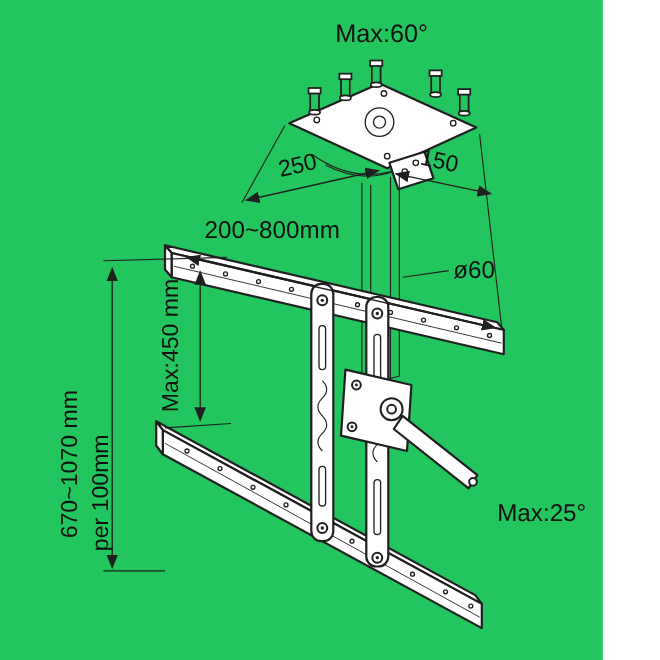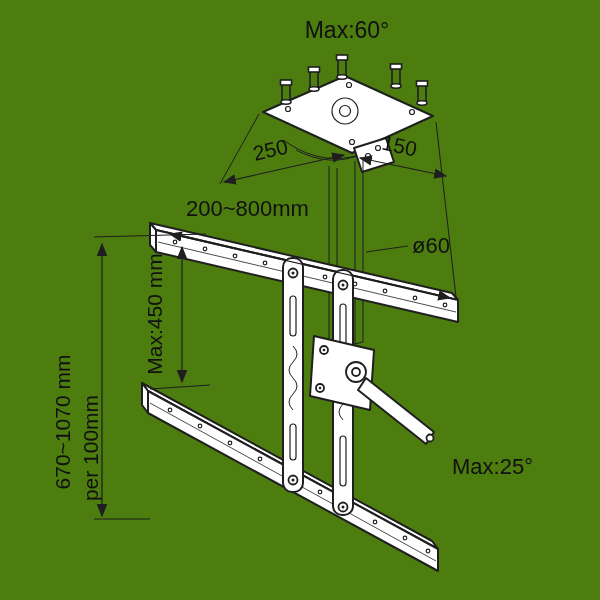--- a/index.html
+++ b/index.html
@@ -1,16 +1,16 @@
 <!DOCTYPE html>
 <html><head>
 <meta charset="utf-8">
 <style>
   html,body{margin:0;padding:0;background:#ffffff;}
-  .stage{position:relative;width:600px;height:600px;background:#4d7c0f;overflow:hidden;
+  .stage{position:relative;width:548px;height:600px;background:#22c55e;overflow:hidden;
          font-family:"Liberation Sans",sans-serif;}
   svg{display:block;}
   svg text{fill:#111111;font-family:"Liberation Sans",sans-serif;}
   .outline{fill:#ffffff;stroke:#1f1f1f;stroke-width:2;stroke-linejoin:round;}
   .thin{fill:none;stroke:#1f1f1f;stroke-width:1;}
   .detail{fill:none;stroke:#1f1f1f;stroke-width:0.8;}
   .hole{fill:none;stroke:#1f1f1f;stroke-width:1.2;}
   .bolt{fill:#ffffff;stroke:#1f1f1f;stroke-width:1.8;}
   .boltdot{fill:#1f1f1f;stroke:none;}
   .dim{fill:none;stroke:#1f1f1f;stroke-width:1.2;}

